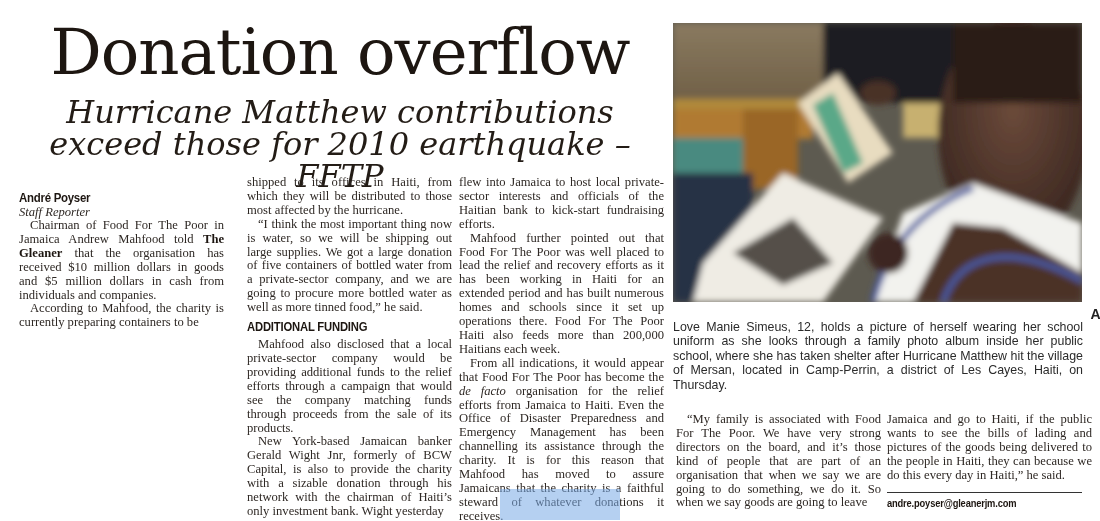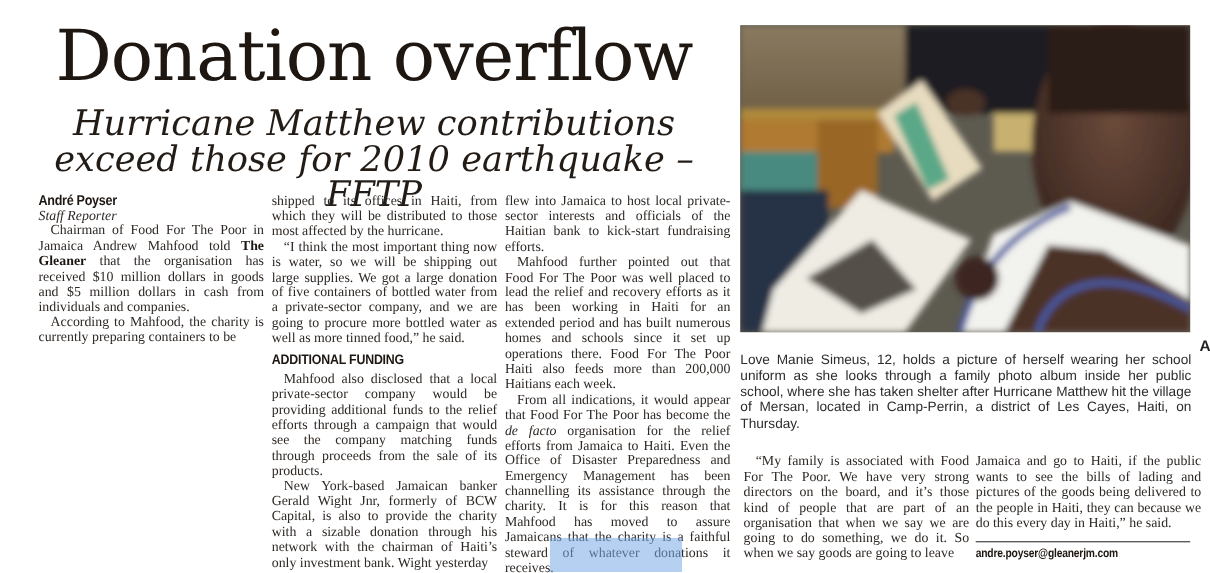--- a/index.html
+++ b/index.html
@@ -16,21 +16,21 @@
     font-family: "DejaVu Serif", serif; font-style: italic; font-size: 32px; line-height: 32px;
     color: #231c16; text-align: center;
   }
 
   .col {
     position: absolute; top: 175px; width: 205px;
     font-size: 12.6px; line-height: 13.9px; text-align: justify; color: #2e2824;
   }
   .col p { text-indent: 0; }
   .col p.ind { text-indent: 11px; }
-  #col1 { left: 35px; }
+  #col1 { left: 19px; margin-top: 16px; }
   #col2 { left: 247px; top: 176px; }
   #col3 { left: 459px; top: 176px; }
   #col4 { left: 676px; top: 413px; }
   #col5 { left: 887px; top: 413px; }
 
   .byline-name {
     font-family: "Liberation Sans", sans-serif; font-weight: bold; font-size: 13px;
     line-height: 14px; color: #1d1611; letter-spacing: -0.3px; transform: scaleX(0.88); transform-origin: left;
   }
   .byline-role { font-style: italic; font-size: 12.6px; line-height: 14px; }

